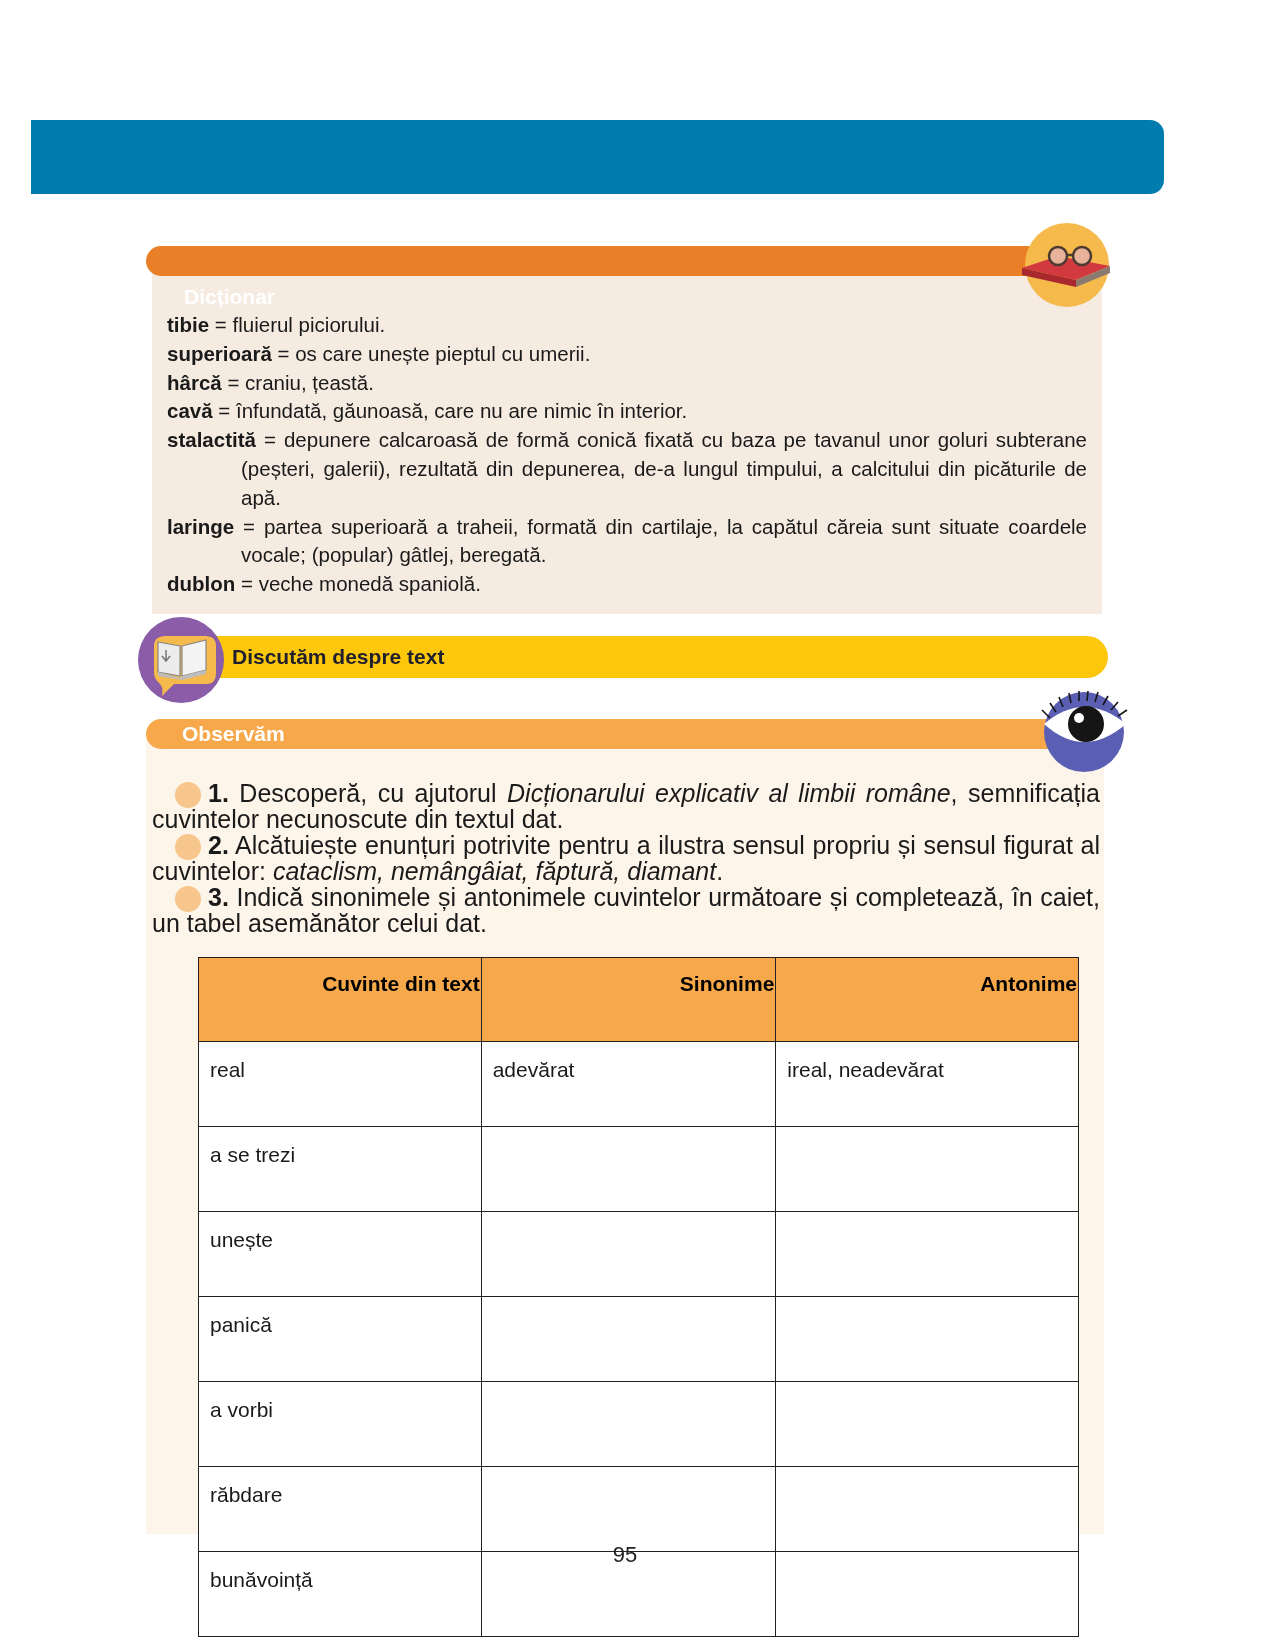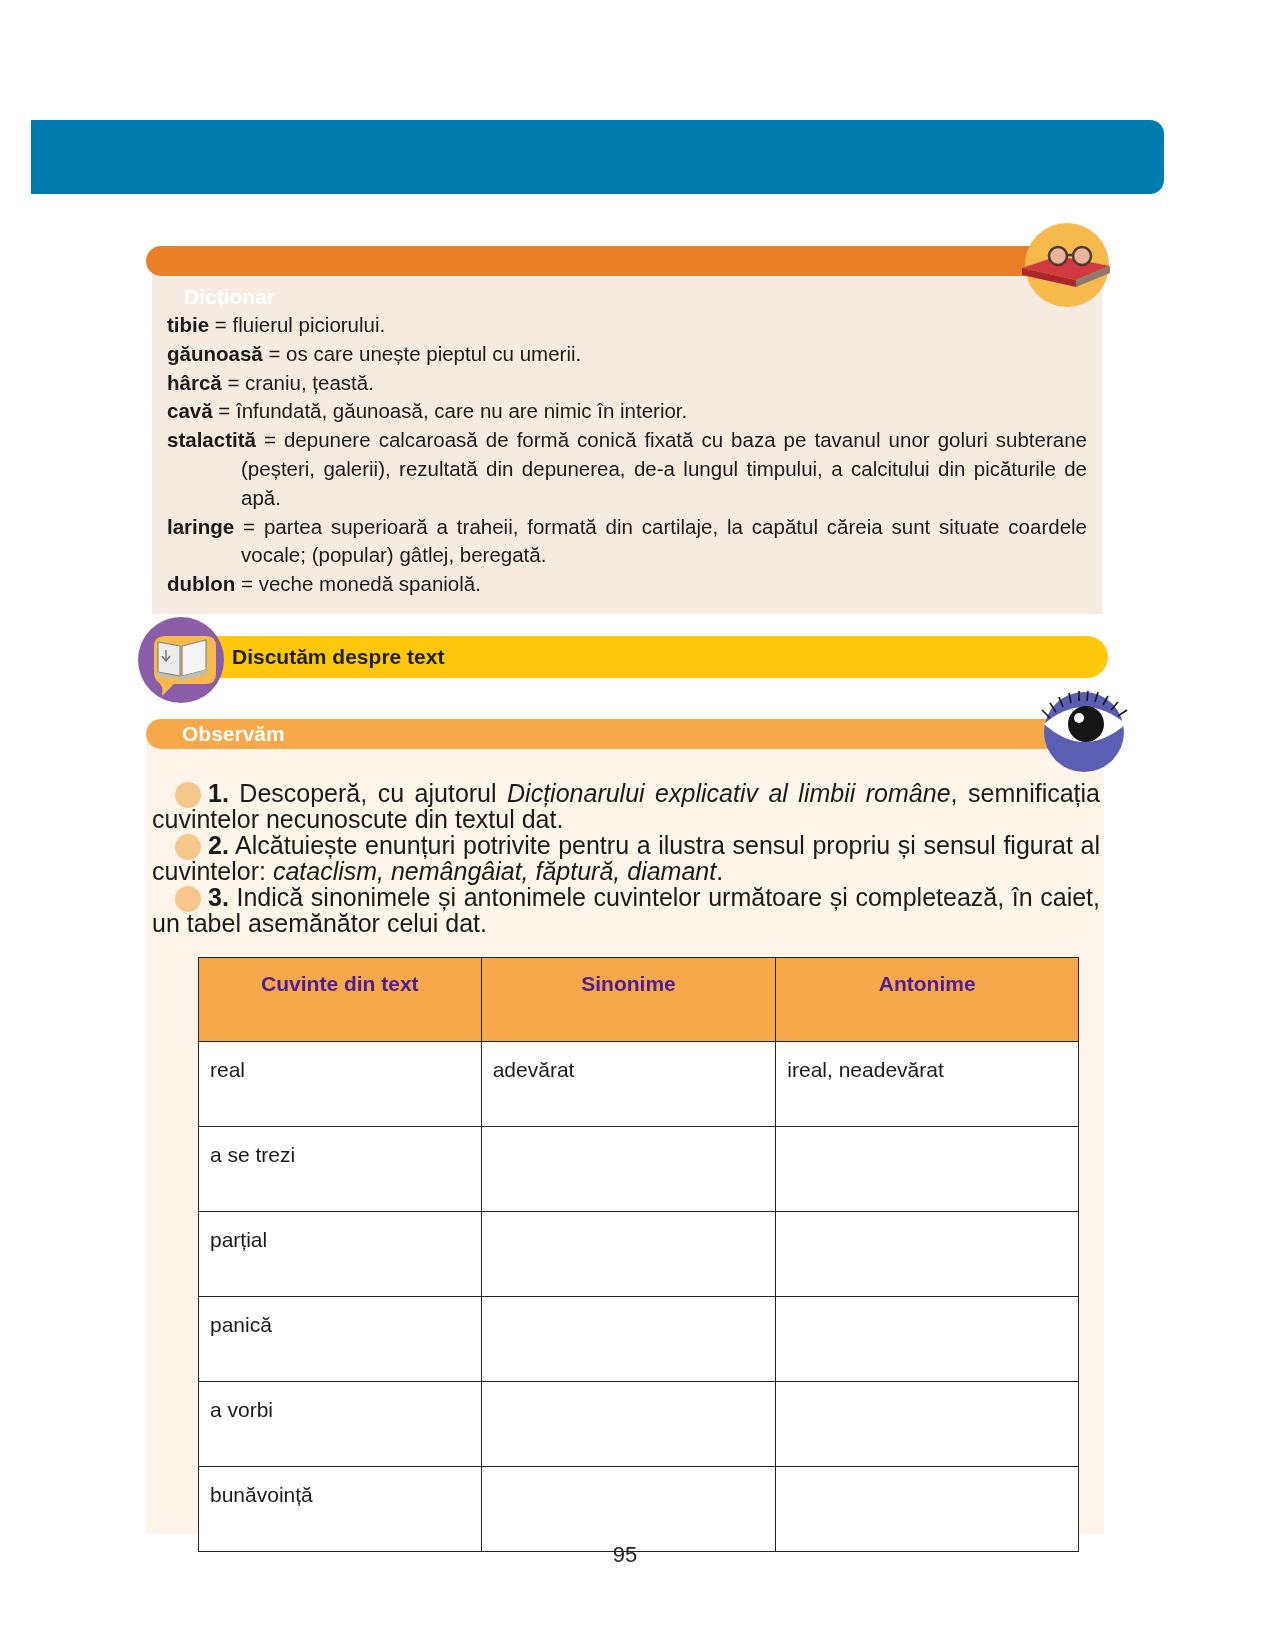--- a/index.html
+++ b/index.html
@@ -42,22 +42,22 @@
            line-height: 26px; }
   .task { text-align: justify; text-indent: 28px; }
   .num { display: inline-block; position: relative; font-weight: bold; z-index: 1; }
   .num::before { content: ""; position: absolute; left: -5px; top: 2px; width: 26px; height: 26px;
                  border-radius: 50%; background: #f6c68c; z-index: -1; }
 
   
   .tbl { position: absolute; left: 198px; top: 957px; width: 881px; border-collapse: collapse;
          font-size: 21px; background: #fff; }
   .tbl th, .tbl td { border: 1.6px solid #222; height: 68px; vertical-align: top; }
-  .tbl th { background: #f6a84a; font-weight: bold; text-align: center; padding-top: 14px;
-            color: #4c1d95; }
+  .tbl th { background: #f6a84a; font-weight: bold; text-align: right; padding-top: 14px;
+            color: #000000; }
   .tbl td { padding: 16px 11px 0 11px; text-align: left; }
   .c1 { width: 280px; } .c2 { width: 292px; } .c3 { width: 300px; }
 
   .page-num { position: absolute; left: 0; width: 1250px; top: 1542px; text-align: center;
               font-size: 22px; color: #222; }
 </style>
 </head>
 <body>
 
 <div class="top-band"></div>
@@ -71,21 +71,21 @@
   <polygon points="2,46 38,34 90,44 56,58" fill="#d23a3f"></polygon>
   <polygon points="2,46 2,53 56,65 56,58" fill="#a9282d"></polygon>
   <polygon points="56,58 90,44 90,51 56,65" fill="#8a7a70"></polygon>
   <circle cx="38" cy="34" r="9" fill="#e7b49b" stroke="#4a3a30" stroke-width="2.5"></circle>
   <circle cx="62" cy="34" r="9" fill="#e7b49b" stroke="#4a3a30" stroke-width="2.5"></circle>
   <line x1="47" y1="33" x2="53" y2="33" stroke="#4a3a30" stroke-width="2.5"></line>
 </svg>
 
 <div class="dict-entries">
   <div class="entry"><span class="term">tibie</span><span> = </span><span>fluierul piciorului.</span></div>
-  <div class="entry"><span class="term">găunoasă</span><span> = </span><span>os care unește pieptul cu umerii.</span></div>
+  <div class="entry"><span class="term">superioară</span><span> = </span><span>os care unește pieptul cu umerii.</span></div>
   <div class="entry"><span class="term">hârcă</span><span> = </span><span>craniu, țeastă.</span></div>
   <div class="entry"><span class="term">cavă</span><span> = </span><span>înfundată, găunoasă, care nu are nimic în interior.</span></div>
   <div class="entry"><span class="term">stalactită</span><span> = </span><span>depunere calcaroasă de formă conică fixată cu baza pe tavanul unor goluri subterane (peșteri, galerii), rezultată din depunerea, de-a lungul timpului, a calcitului din picăturile de apă.</span></div>
   <div class="entry"><span class="term">laringe</span><span> = </span><span>partea superioară a traheii, formată din cartilaje, la capătul căreia sunt situate coardele vocale; (popular) gâtlej, beregată.</span></div>
   <div class="entry"><span class="term">dublon</span><span> = </span><span>veche monedă spaniolă.</span></div>
 </div>
 
 <div class="disc-bar">
   <span class="title">Discutăm despre text</span>
 </div>
@@ -140,35 +140,40 @@
         <td>real</td>
         <td>adevărat</td>
         <td>ireal, neadevărat</td>
       </tr>
     <tr>
         <td>a se trezi</td>
         <td></td>
         <td></td>
       </tr>
     <tr>
-        <td>parțial</td>
+        <td>unește</td>
         <td></td>
         <td></td>
       </tr>
     <tr>
         <td>panică</td>
         <td></td>
         <td></td>
       </tr>
     <tr>
         <td>a vorbi</td>
         <td></td>
         <td></td>
       </tr>
     <tr>
+        <td>răbdare</td>
+        <td></td>
+        <td></td>
+      </tr>
+    <tr>
         <td>bunăvoință</td>
         <td></td>
         <td></td>
       </tr>
   </tbody>
 </table>
 
 <div class="page-num">95</div>
 
 </body></html>

